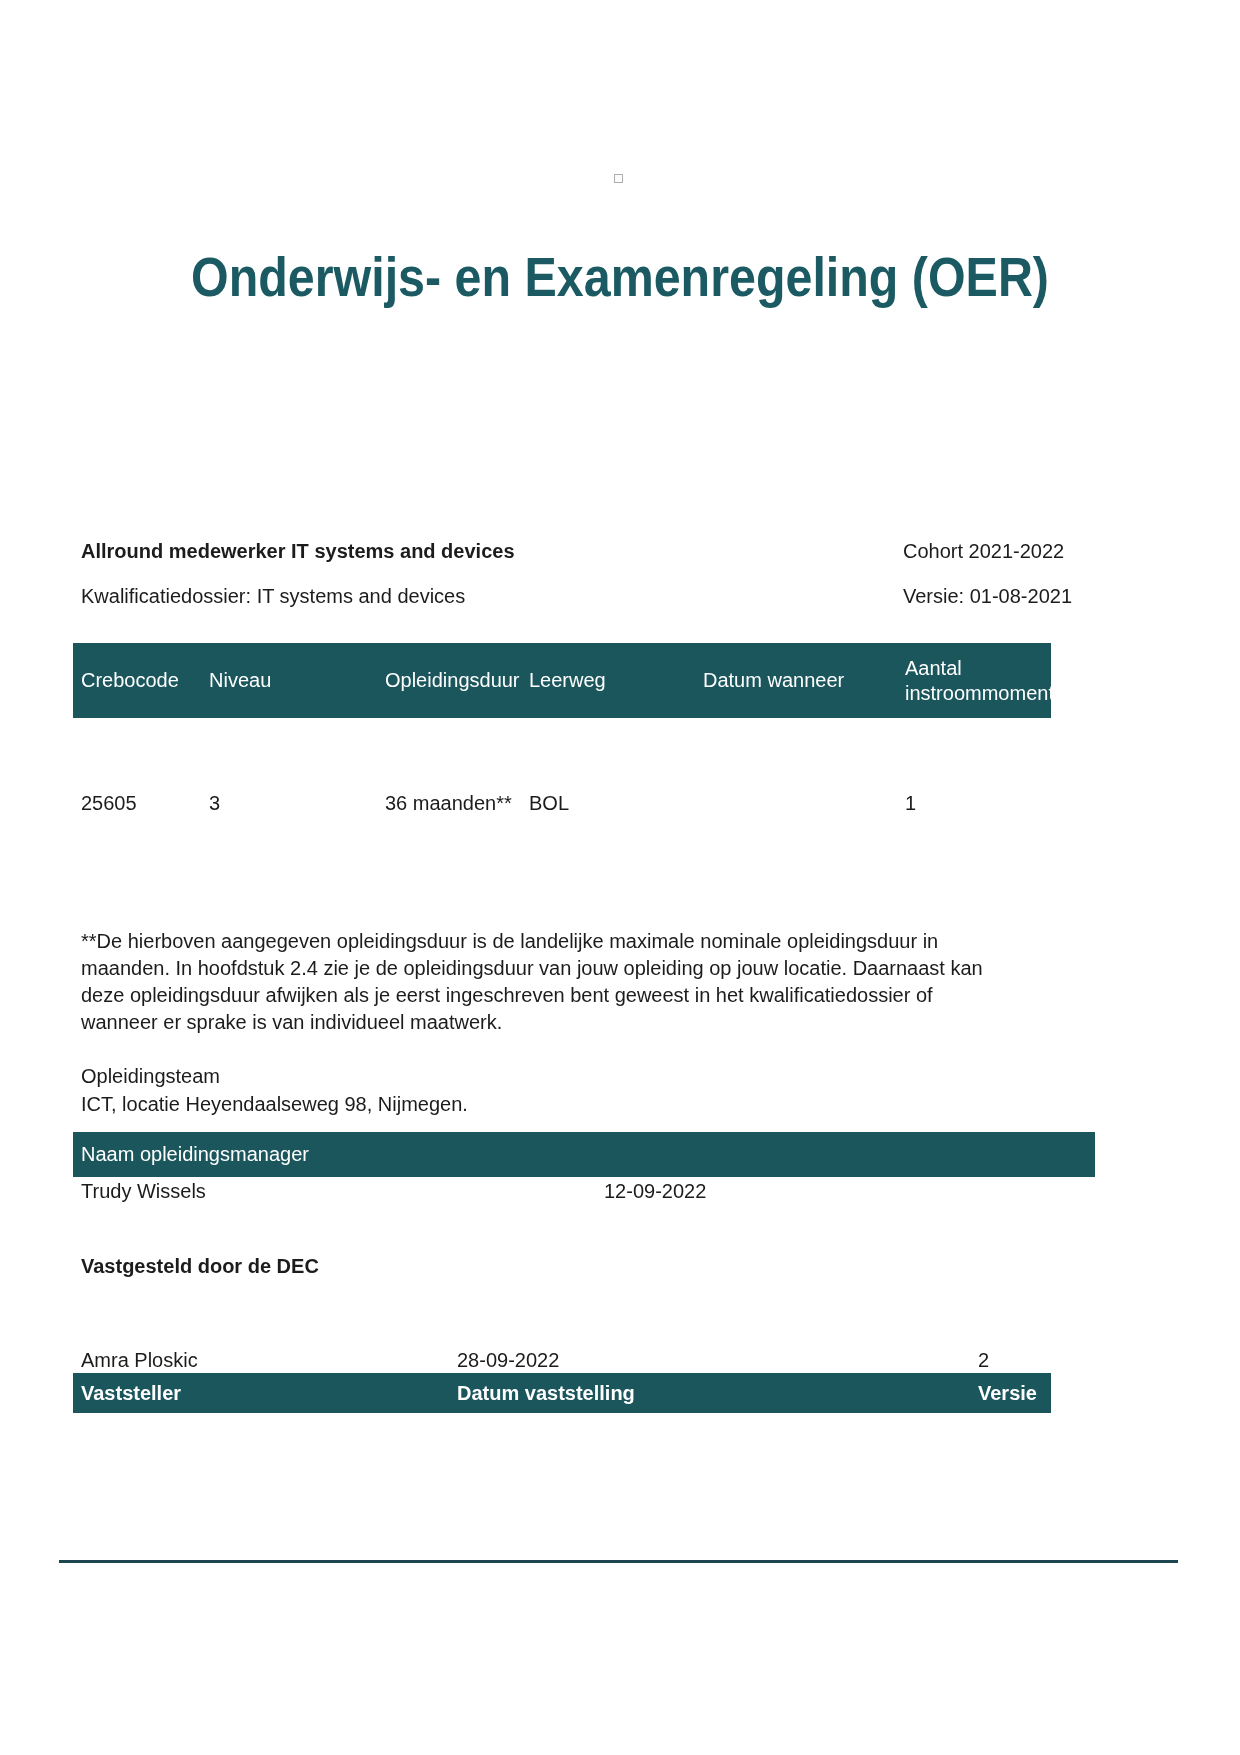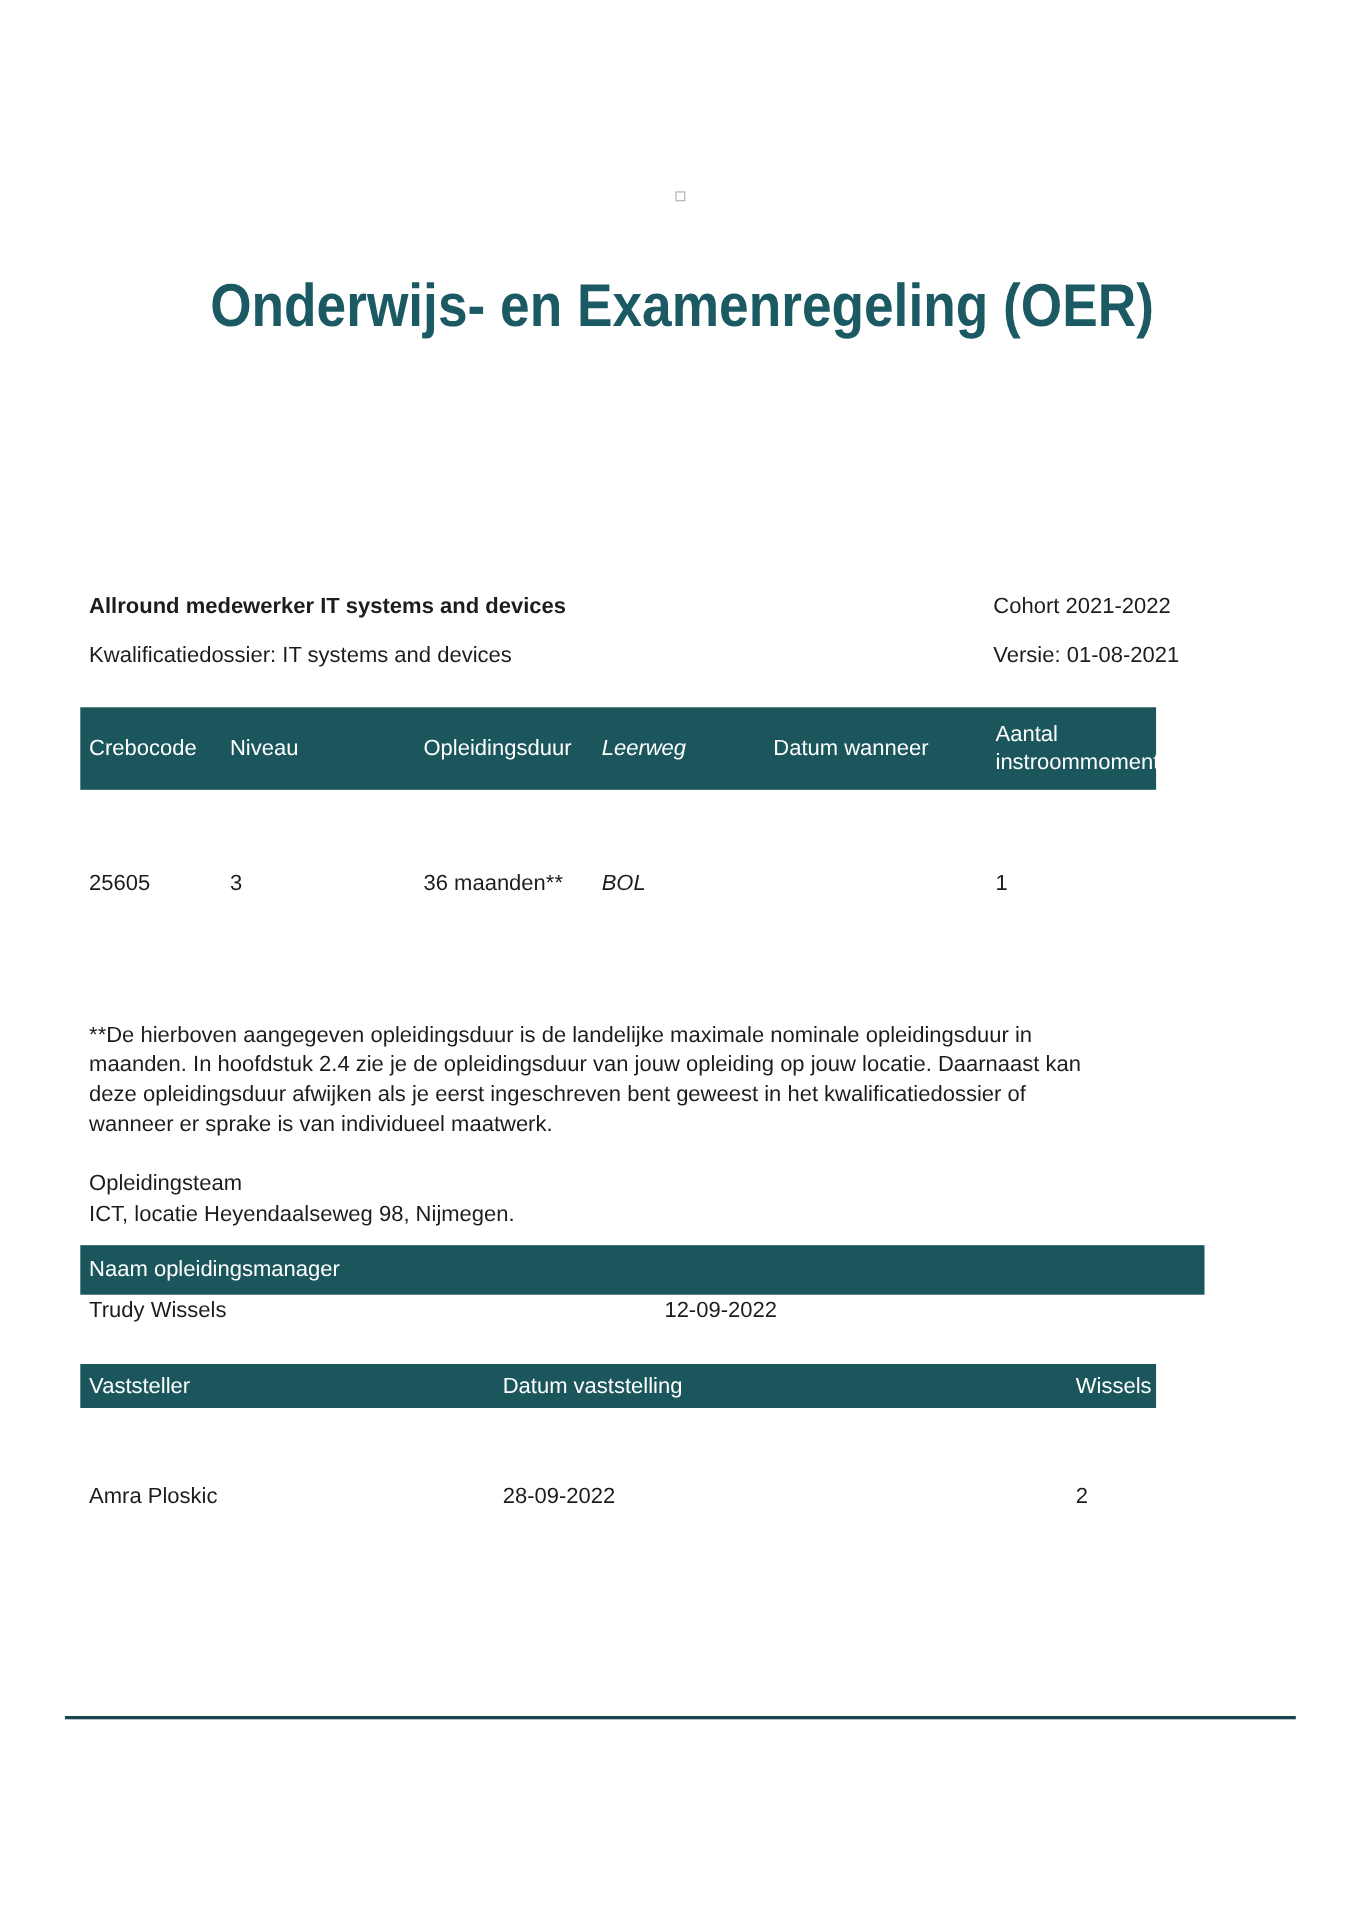--- a/index.html
+++ b/index.html
@@ -34,32 +34,32 @@
   .thead {
     position:absolute; left:73px; width:978px;
     background:#1A565C; color:#ffffff;
   }
   .thead span {
     position:absolute; top:0; bottom:0;
     display:flex; align-items:center; line-height:1.25;
   }
   .t1 { top:643px; height:75px; }
   .t2 { top:1132px; height:45px;padding-left:44px; }
-  .t3 { top:1240px; height:40px; }
+  .t3 { top:1373px; height:40px;font-weight:bold; }
 
   
   .trow { position:absolute; left:73px; width:1090px; height:26px; }
   .trow span { position:absolute; top:0; white-space:nowrap; }
   .t1row { top:792px; }
   .t2row { top:1180px;text-align:right; }
   .t3row { top:1349px; }
 
   
   .o0 { left:8px; }   .o1 { left:136px; } .o2 { left:312px; }
-  .o3 { left:474px;font-style:italic; } .o4 { left:630px; } .o5 { left:832px; }
+  .o3 { left:456px; } .o4 { left:630px; } .o5 { left:832px; }
   .m1 { left:531px; }
   .v1 { left:384px; } .v2 { left:905px; }
   .wrapcol { width:215px; }
 
   
   .para { position:absolute; left:81px; top:928px; width:1085px; line-height:27px; }
 
   
   .team { position:absolute; left:81px; top:1062px; line-height:28px; }
 
@@ -127,21 +127,21 @@
   <div class="trow t2row">
     <span class="o0">Trudy Wissels</span>
     <span class="m1">12-09-2022</span>
   </div>
 
   <div class="dec">Vastgesteld door de DEC</div>
 
   <div class="thead t3">
     <span class="o0">Vaststeller</span>
     <span class="v1">Datum vaststelling</span>
-    <span class="v2">Wissels</span>
+    <span class="v2">Versie</span>
   </div>
 
   <div class="trow t3row">
     <span class="o0">Amra Ploskic</span>
     <span class="v1">28-09-2022</span>
     <span class="v2">2</span>
   </div>
 
   <div class="rule"></div>
 

